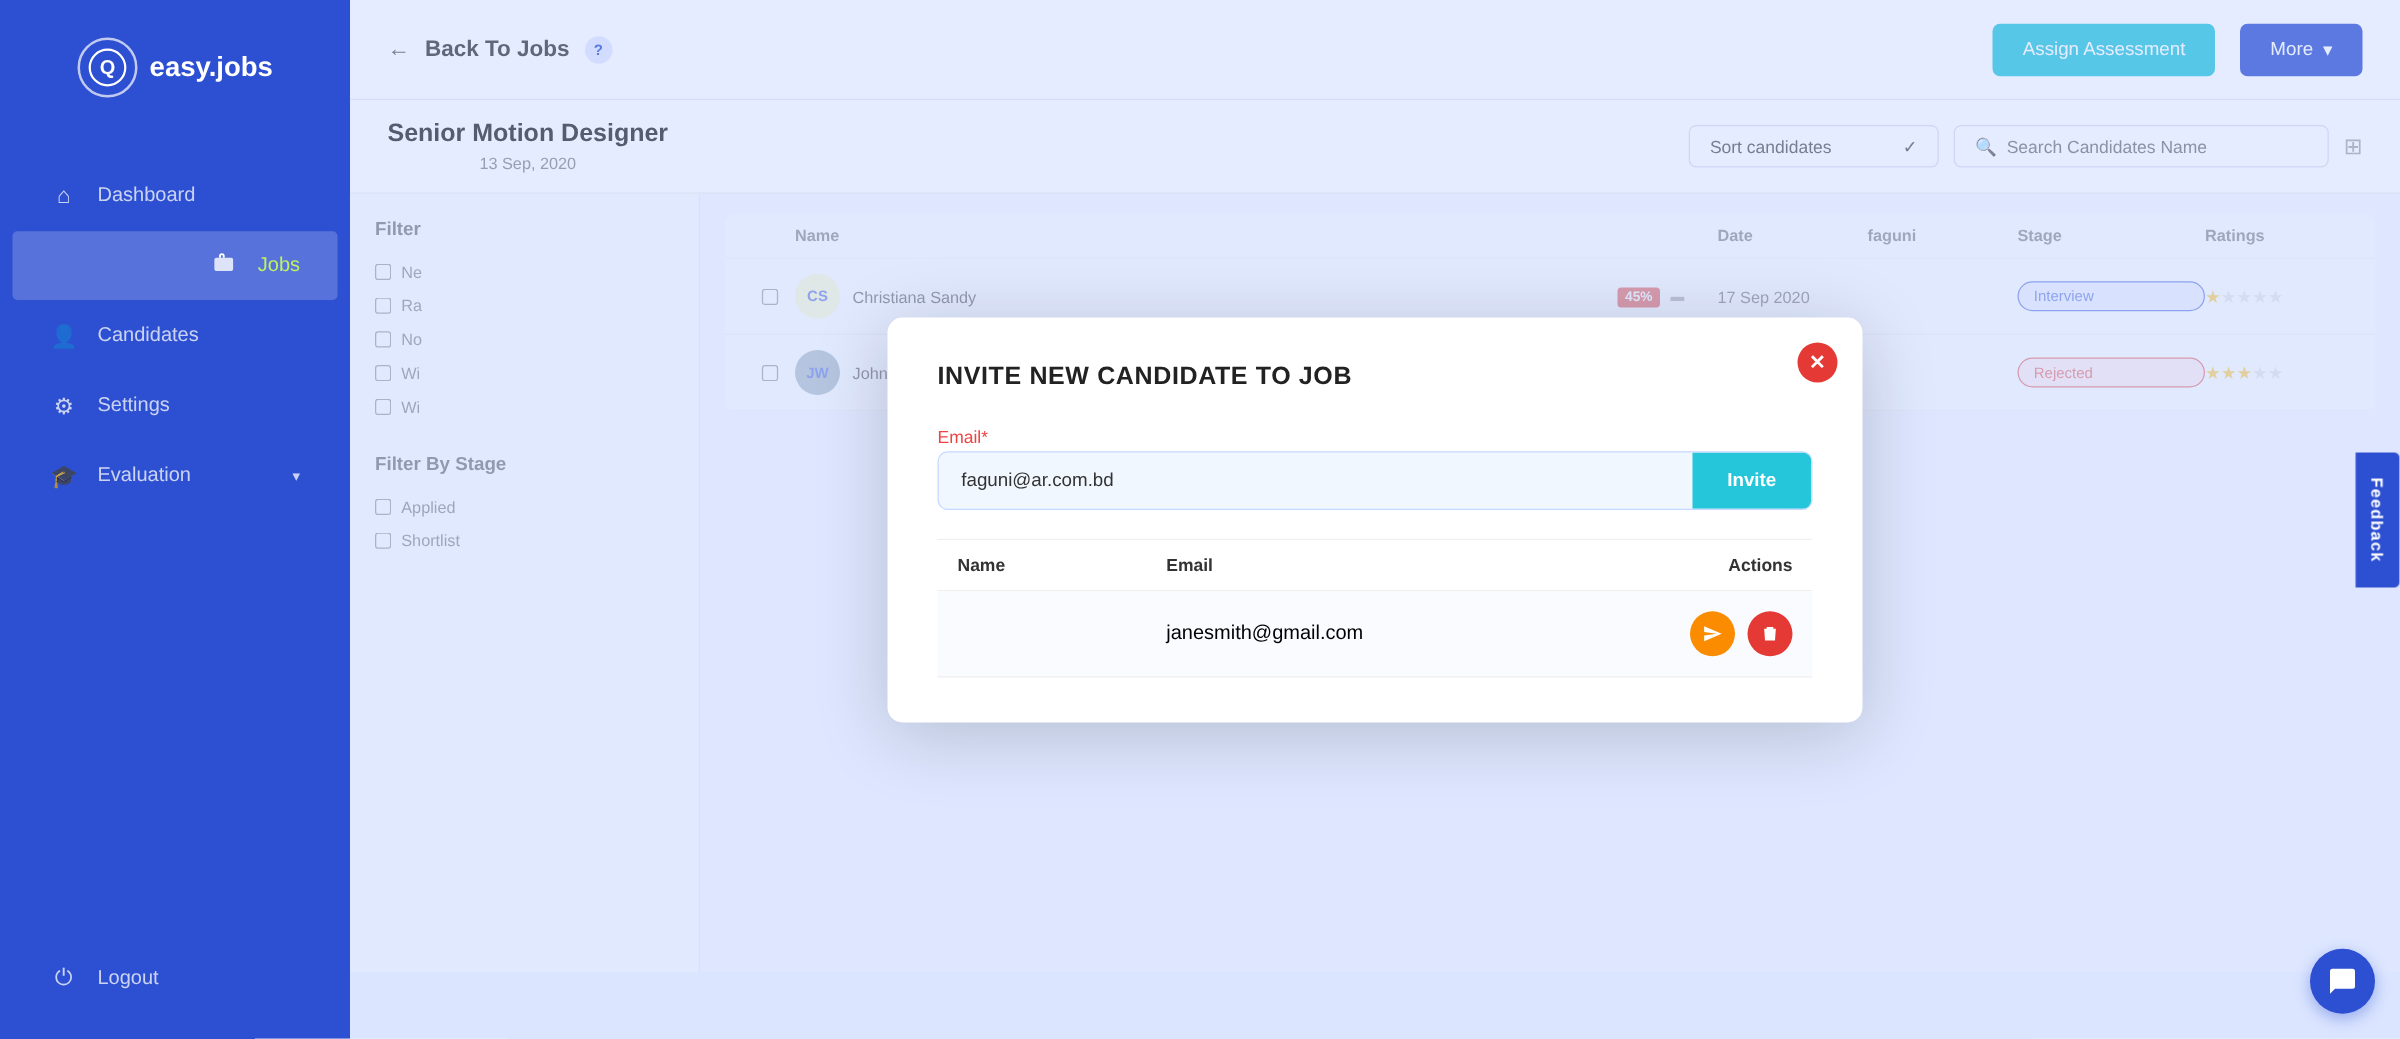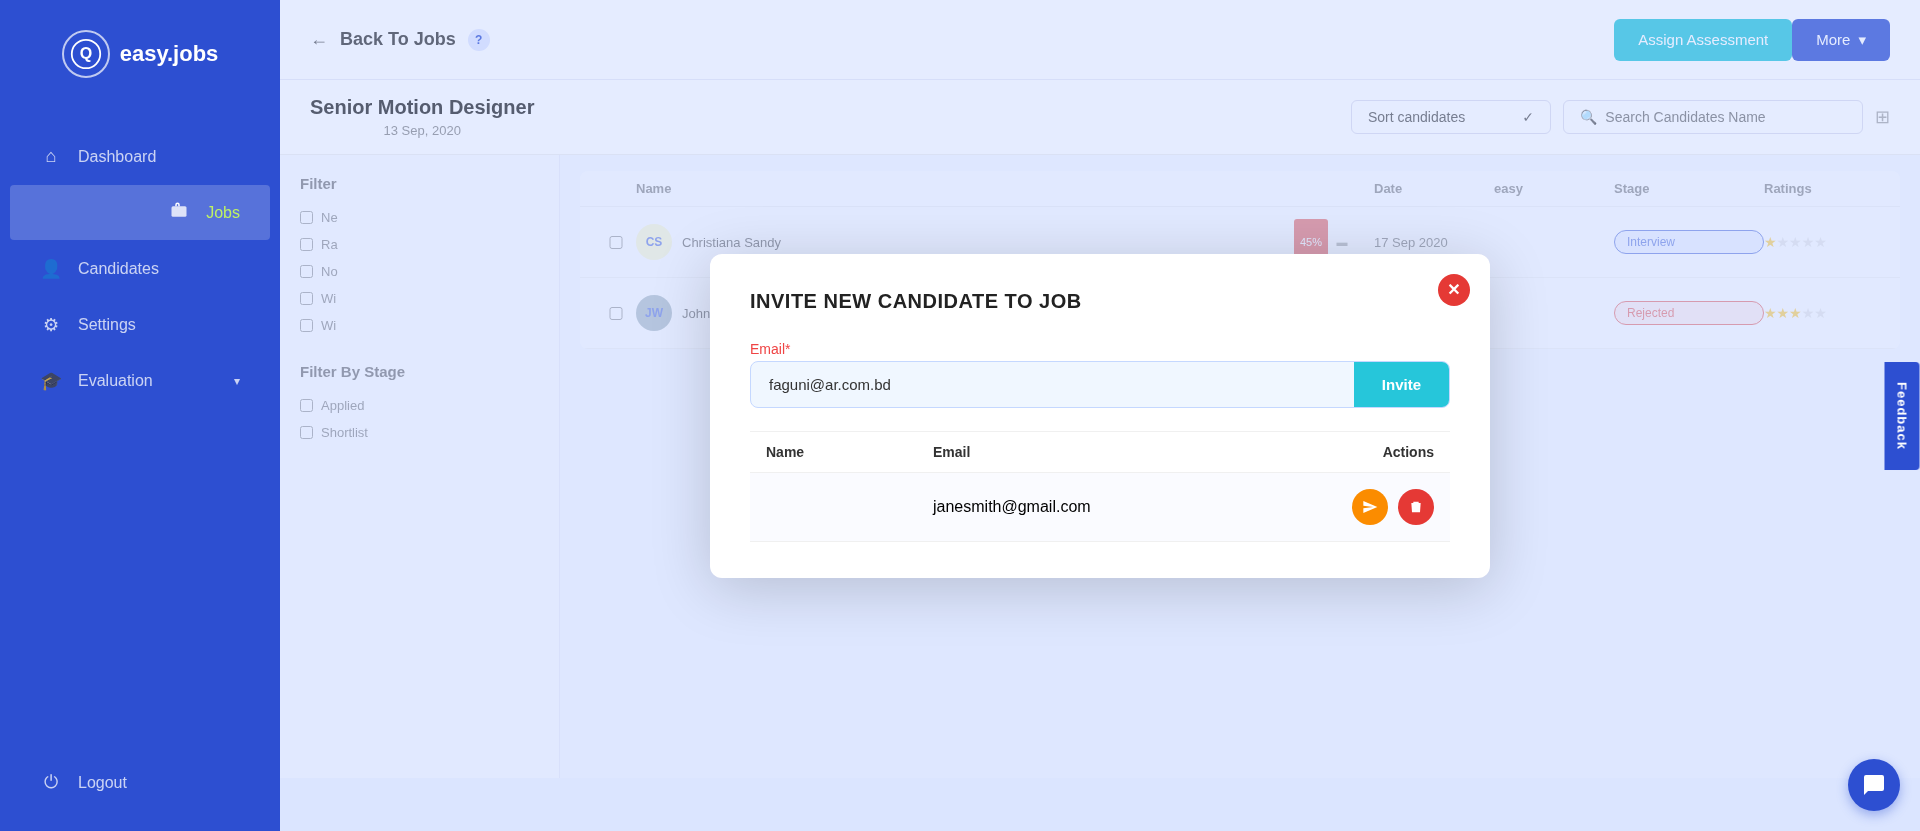--- a/index.html
+++ b/index.html
@@ -69,21 +69,21 @@
       background: none; border: none; cursor: pointer;
       color: #555; font-size: 18px; display: flex; align-items: center;
     }
     .header-title { font-size: 18px; font-weight: 600; color: #333; }
     .help-icon {
       width: 22px; height: 22px; border-radius: 50%;
       background: #e0e6ff; color: #2d4fd1;
       display: flex; align-items: center; justify-content: center;
       font-size: 12px; font-weight: bold; cursor: pointer;
     }
-    .header-right { display: flex; gap: 0; }
+    .header-right { display: flex; gap: 20px; }
     .btn-assign {
       background: #26c6da; color: white;
       border: none; padding: 12px 24px;
       border-radius: 6px; cursor: pointer;
       font-size: 15px; font-weight: 500;
     }
     .btn-more {
       background: #2d4fd1; color: white;
       border: none; padding: 12px 24px;
       border-radius: 6px; cursor: pointer;
@@ -168,22 +168,22 @@
       align-items: center;
     }
     .candidate-avatar {
       width: 36px; height: 36px; border-radius: 50%;
       background: #c5cff0;
       display: flex; align-items: center; justify-content: center;
       font-size: 12px; color: #2d4fd1; font-weight: bold;
     }
     .candidate-name { font-size: 13px; color: #333; font-weight: 500; }
     .score-badge {
-      display: inline-block; padding: 17px 6px;
-      border-radius: 3px; font-size: 11px; font-weight: normal;
+      display: inline-block; padding: 2px 6px;
+      border-radius: 3px; font-size: 11px; font-weight: bold;
       color: white; margin-right: 4px;
     }
     .score-red { background: #e53935; }
     .score-orange { background: #fb8c00; }
     .stage-badge {
       display: inline-block; padding: 4px 12px;
       border-radius: 12px; font-size: 12px;
       border: 1px solid; cursor: pointer;
     }
     .stage-interview { color: #2d4fd1; border-color: #2d4fd1; background: #e8eeff; }
@@ -418,21 +418,21 @@
         </div>
     </div>
 
     <div class="candidates-section">
       <div style="background:white; border-radius:8px; overflow:hidden;">
         <div class="table-header">
           <span></span>
           <span>Name</span>
           <span></span>
           <span>Date</span>
-          <span>easy</span>
+          <span>faguni</span>
           <span>Stage</span>
           <span>Ratings</span>
         </div>
 
         <div class="table-row">
           <input type="checkbox" style="">
           <div style="display:flex;align-items:center;gap:10px;">
             <div class="candidate-avatar" style="background:#fef9c3;">CS</div>
             <span class="candidate-name">Christiana Sandy</span>
           </div>

